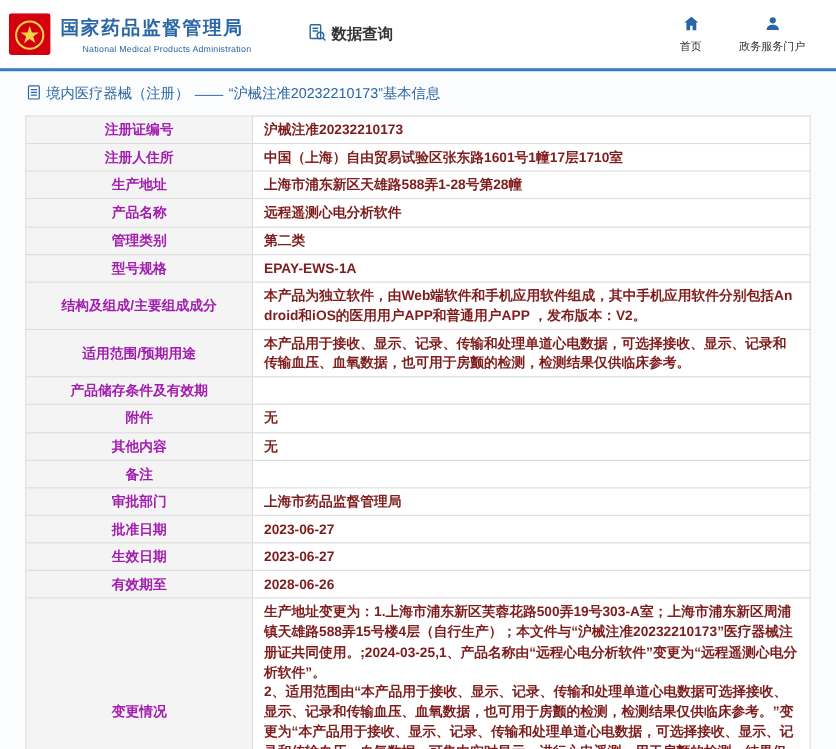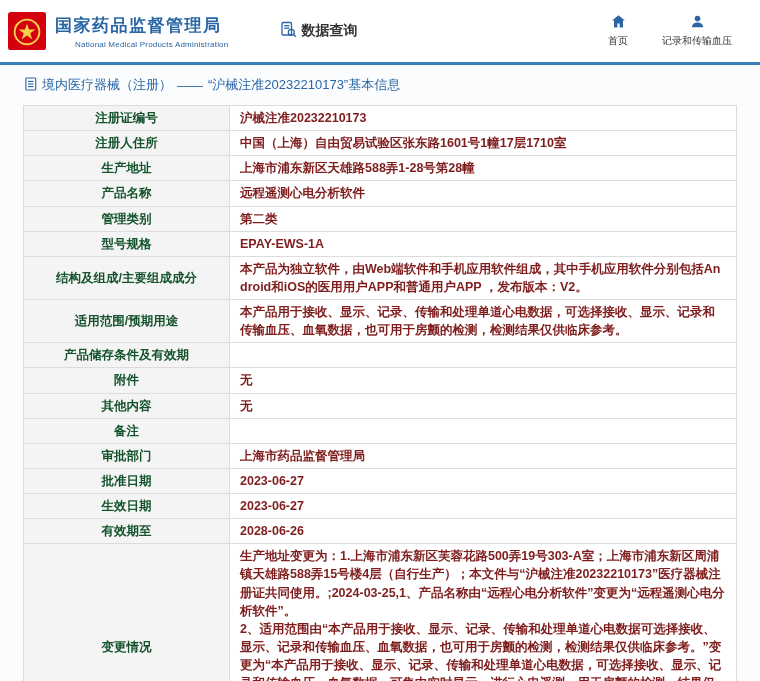--- a/index.html
+++ b/index.html
@@ -58,21 +58,21 @@
     line-height: 1.45;
     padding: 3px 10px;
     vertical-align: middle;
     word-break: break-all;
   }
   td.label {
     width: 206px;
     background: #f4f4f4;
     font-weight: bold;
     text-align: center;
-    color: #14532d;
+    color: #a21caf;
   }
   td.value { background: #fff; text-align: left; color: #7f1d1d; font-weight: bold; }
   td.prewrap { white-space: pre-wrap; line-height: 1.4; }
 </style>
 </head>
 <body>
 
 <header class="site-header">
   <div class="brand">
     <span class="emblem">
@@ -110,21 +110,21 @@
       </span>
       <span>首页</span>
     </a>
     <a class="nav-item">
       <span>
         <svg viewBox="0 0 16 16" width="15" height="15" fill="#2a66a5">
           <circle cx="8" cy="4.8" r="3"></circle>
           <path d="M2 14.2c0-3.3 2.7-5.1 6-5.1s6 1.8 6 5.1z"></path>
         </svg>
       </span>
-      <span>记录和传输血压</span>
+      <span>政务服务门户</span>
     </a>
   </div>
 </header>
 
 <div class="blue-line"></div>
 
 <div class="content">
   <div class="breadcrumb">
     <span>
       <svg viewBox="0 0 14 16" width="12" height="14" fill="none" stroke="#2a66a5" stroke-width="1.3">

